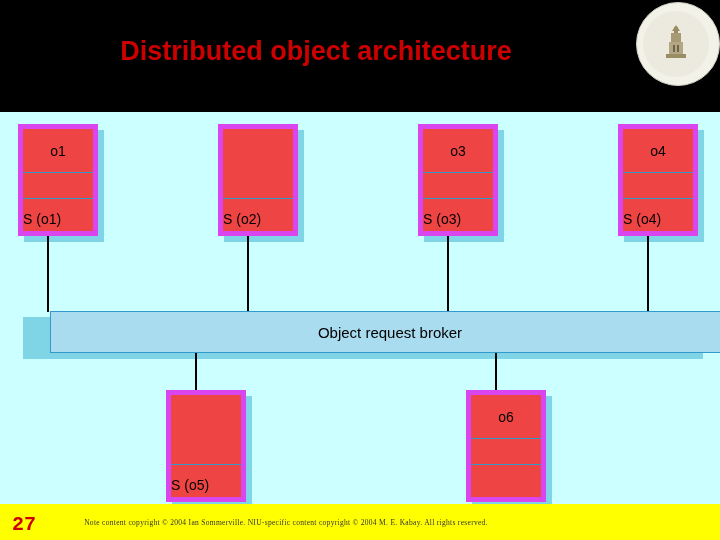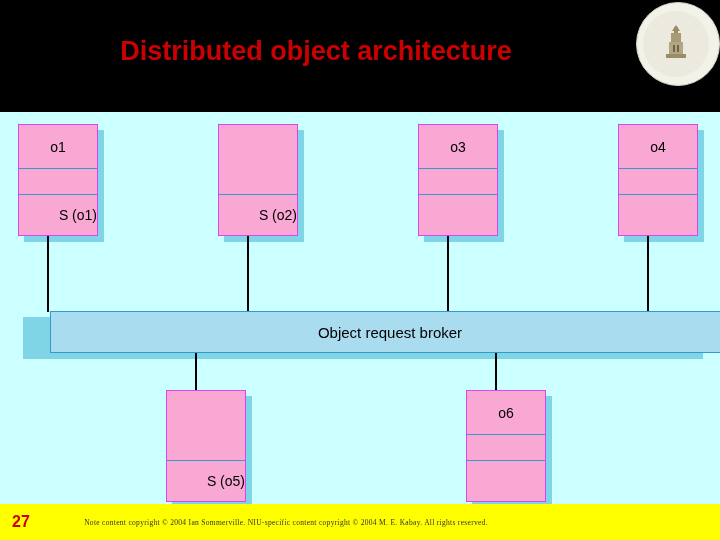--- a/index.html
+++ b/index.html
@@ -104,22 +104,22 @@
     width: 80px;
     height: 112px;
     background: #7fd4e6;
   }
   .obj .body {
     position: absolute;
     left: 0;
     top: 0;
     width: 80px;
     height: 112px;
-    background: #f9a8d4;
-    border: 1px solid #d946ef;
+    background: #ef4444;
+    border: 5px solid #d946ef;
     box-sizing: border-box;
   }
   .obj .cell-name {
     position: absolute;
     left: 0;
     top: 0;
     width: 100%;
     height: 44px;
     line-height: 44px;
     text-align: center;
@@ -137,21 +137,21 @@
     border-bottom: 1px solid #3399cc;
     box-sizing: border-box;
   }
   .obj .cell-svc {
     position: absolute;
     left: 0;
     top: 70px;
     width: 100%;
     height: 41px;
     line-height: 41px;
-    text-align: right;
+    text-align: left;
     font-size: 14px;
     color: #000000;
   }
 
   
   .conn {
     position: absolute;
     width: 2px;
     background: #000000;
   }
@@ -188,23 +188,24 @@
     left: 0;
     top: 504px;
     width: 720px;
     height: 36px;
     background: #ffff00;
   }
   .page-num {
     position: absolute;
     left: 12px;
     top: 9px;
-    font-size: 16px;
+    font-size: 20px;
     font-weight: bold;
     color: #cc0000;
+    font-family: Liberation Mono, monospace;
   }
   .copyright {
     position: absolute;
     left: 0;
     top: 14px;
     width: 572px;
     text-align: center;
     font-size: 7.5px;
     color: #333333;
     letter-spacing: 0.3px;
@@ -251,28 +252,30 @@
       <div class="cell-mid"></div>
       <div class="cell-svc">S (o2)</div>
     </div>
   </div>
 
   <div class="obj" style="left:418px; top:12px;">
     <div class="shadow"></div>
     <div class="body">
       <div class="cell-name">o3</div>
       <div class="cell-mid"></div>
+      <div class="cell-svc">S (o3)</div>
     </div>
   </div>
 
   <div class="obj" style="left:618px; top:12px;">
     <div class="shadow"></div>
     <div class="body">
       <div class="cell-name">o4</div>
       <div class="cell-mid"></div>
+      <div class="cell-svc">S (o4)</div>
     </div>
   </div>
 
   <div class="conn" style="left:47px; top:124px; height:76px;"></div>
   <div class="conn" style="left:247px; top:124px; height:76px;"></div>
   <div class="conn" style="left:447px; top:124px; height:76px;"></div>
   <div class="conn" style="left:647px; top:124px; height:76px;"></div>
 
   <div class="broker-shadow"></div>
   <div class="broker">

